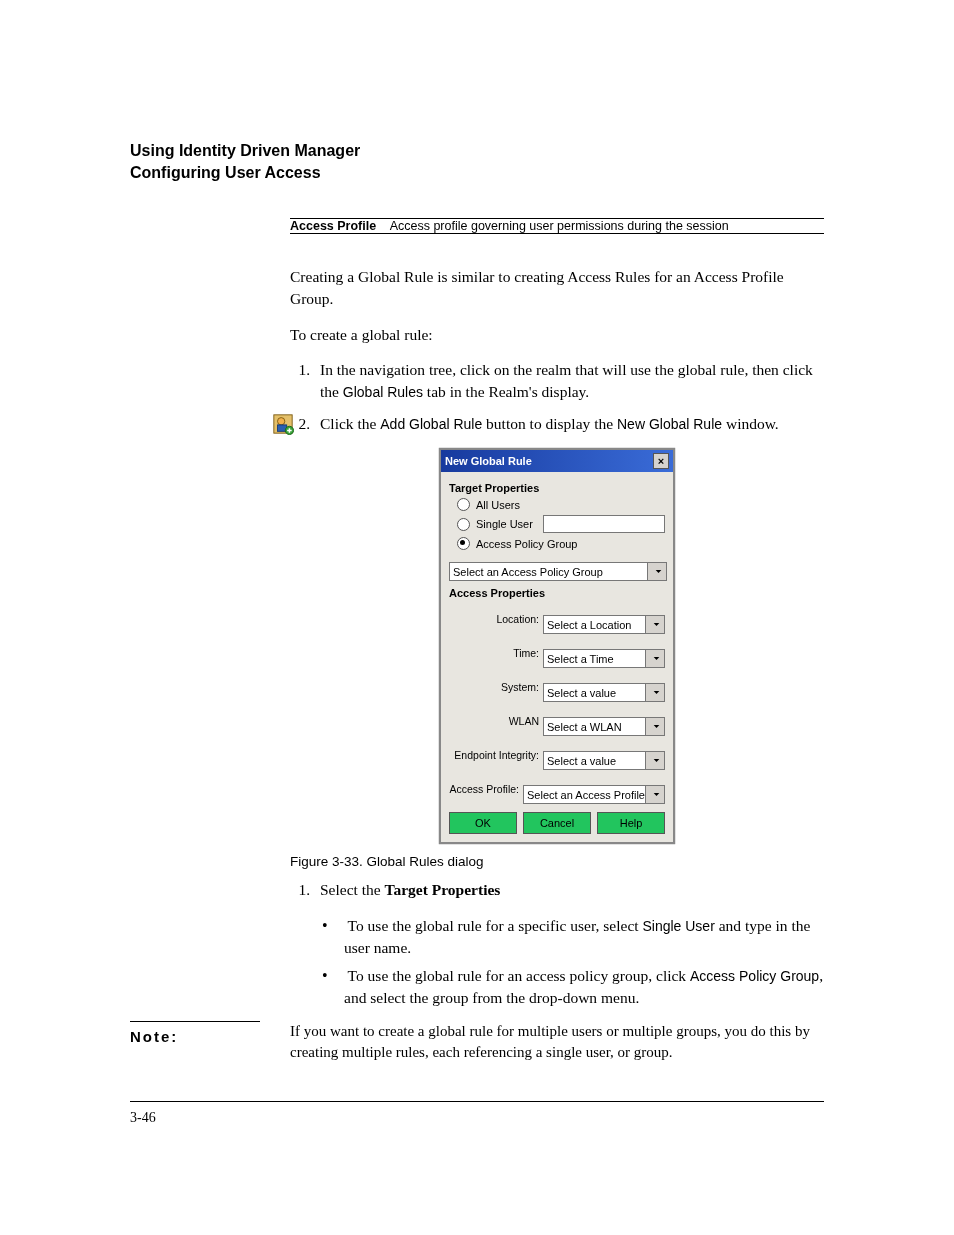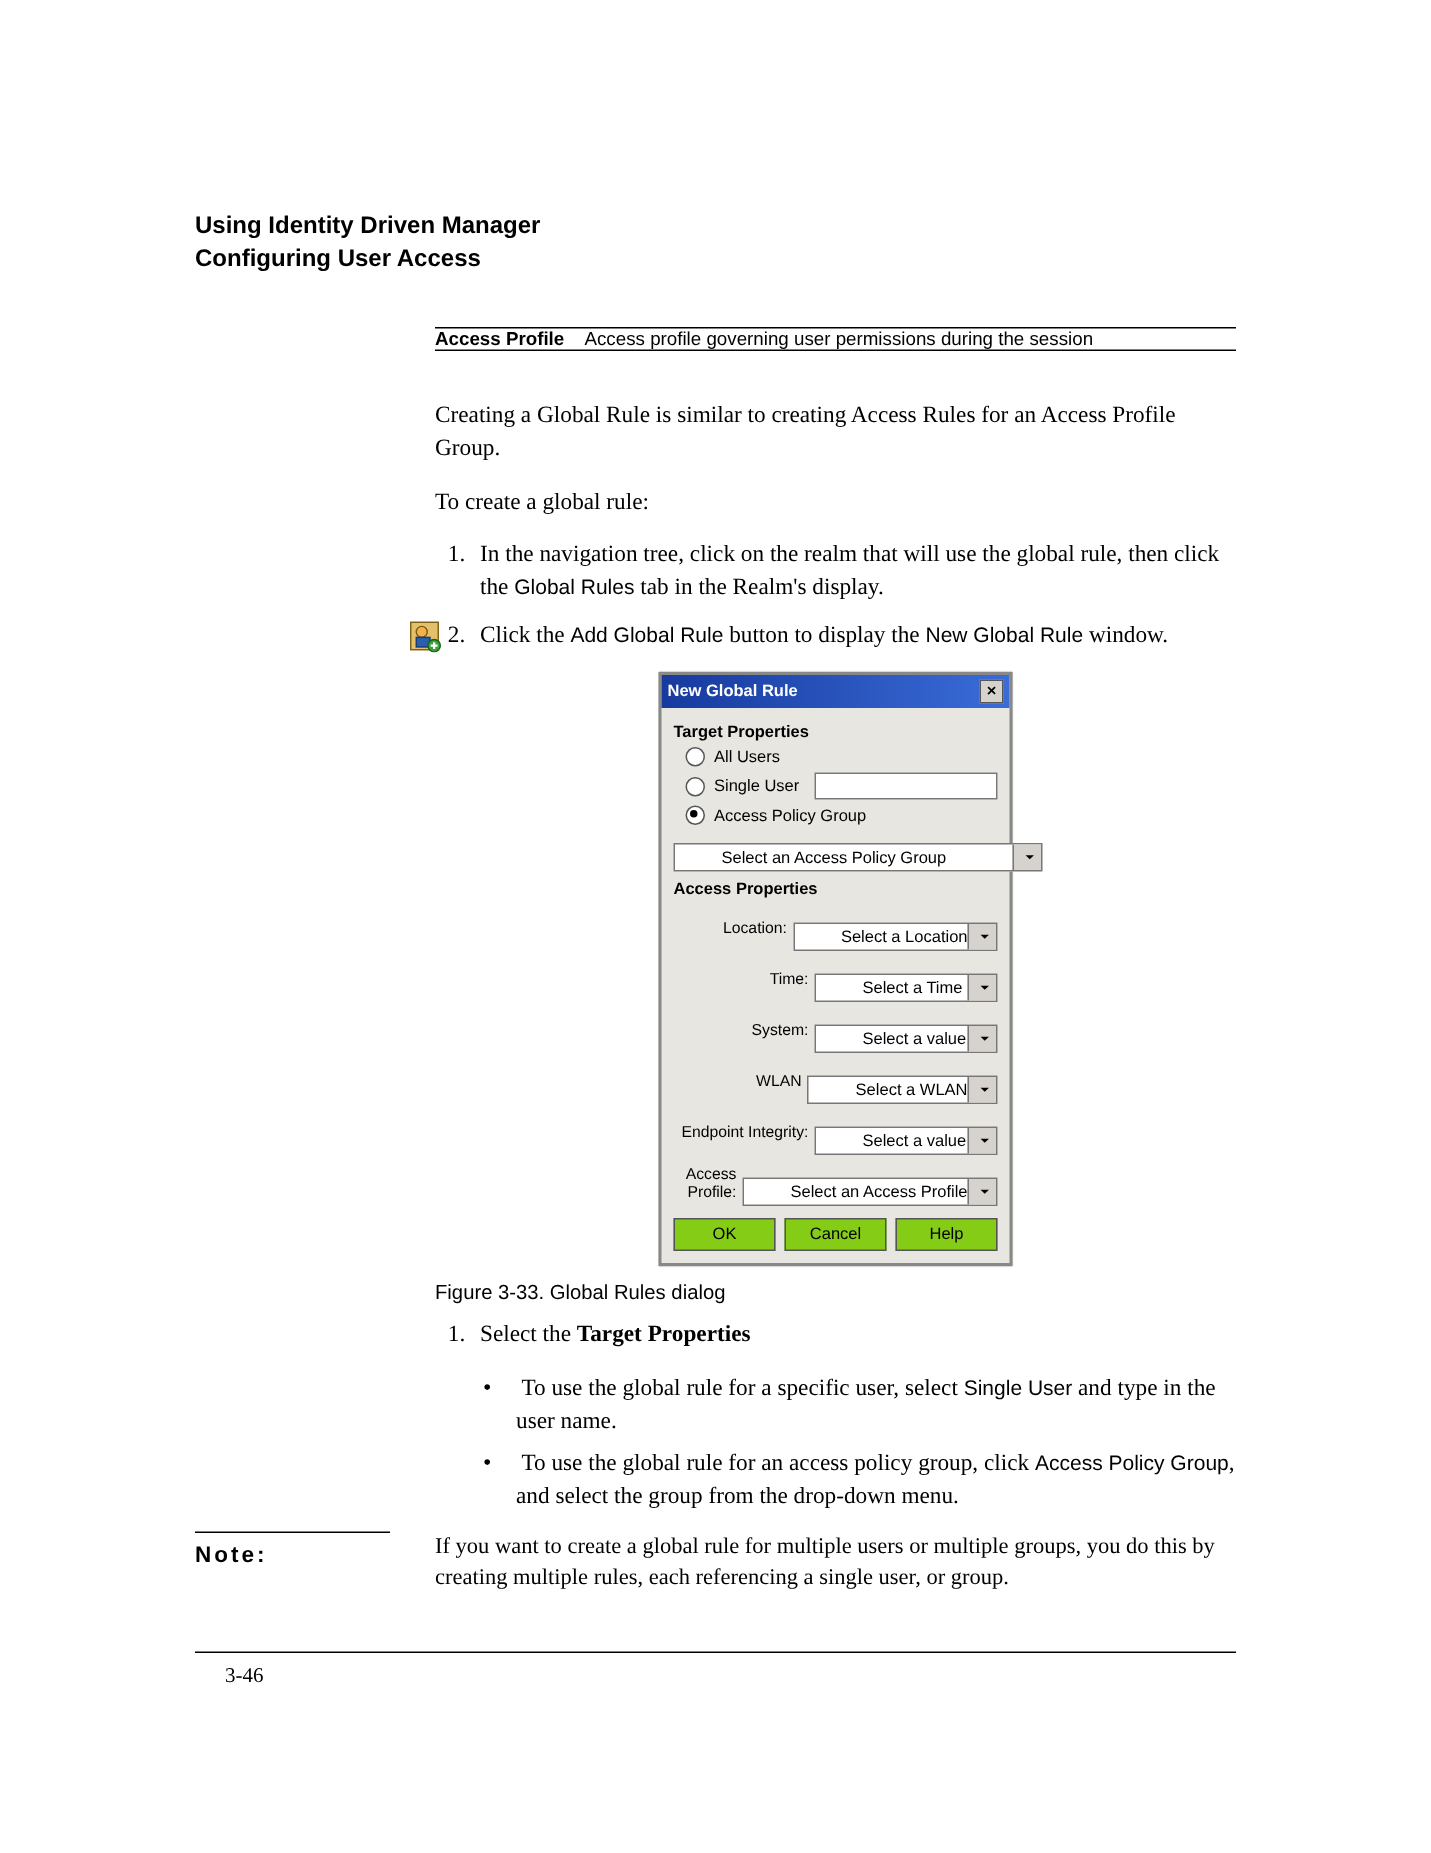--- a/index.html
+++ b/index.html
@@ -103,34 +103,33 @@
     border-radius:50%; background:#000;
   }
   .txtfield {
     border:1px solid #777; background:#fff; height:16px; flex:1;
     margin-left:4px;
   }
   .combo {
     border:1px solid #777; background:#fff; height:17px; width:100%;
     display:flex; align-items:center; justify-content:space-between;
     margin-top:12px;
-    padding-left:28px;
   }
   .combo span { padding-left:3px; white-space:nowrap; overflow:hidden; }
   .combo .arrow {
     width:15px; height:100%; background:#d6d3ce; border-left:1px solid #777;
     display:flex; align-items:center; justify-content:center;
   }
   .arrow svg{ width:7px;height:7px; }
   .prop-row { display:flex; align-items:center; margin:3px 0; gap:4px;}
   .prop-label { width:90px; text-align:right; font-size:10.5px;}
   .prop-combo { flex:1; }
   .btn-row { display:flex; justify-content:space-around; margin-top:8px; gap:6px;}
   .btn {
-    border:1px solid #555; background:#84cc16; height:20px; flex:1;
+    border:1px solid #555; background:#22c55e; height:20px; flex:1;
     font-size:11px; display:flex;align-items:center;justify-content:center;
   }
   .fig-caption {
     font-family: Arial, Helvetica, sans-serif;
     font-weight: normal;
     font-size: 13.5px;
     margin: 10px 0 10px 0;
   }
   ul.bullets {
     font-size: 15.5px; line-height:1.4;
@@ -169,21 +168,20 @@
   }
   .note-text {
     font-size:15px; line-height:1.4;
   }
   .footer-rule {
     border-top:1px solid #000;
     margin: 38px 0 8px 0;
   }
   .page-num {
     font-size: 14px;
-    margin-left: 20px;
   }
   .bold-inline { font-weight:bold; }
 </style>
 </head>
 <body>
 
 <div class="page">
 
   <div class="header-block">
     <div>Using Identity Driven Manager</div>

